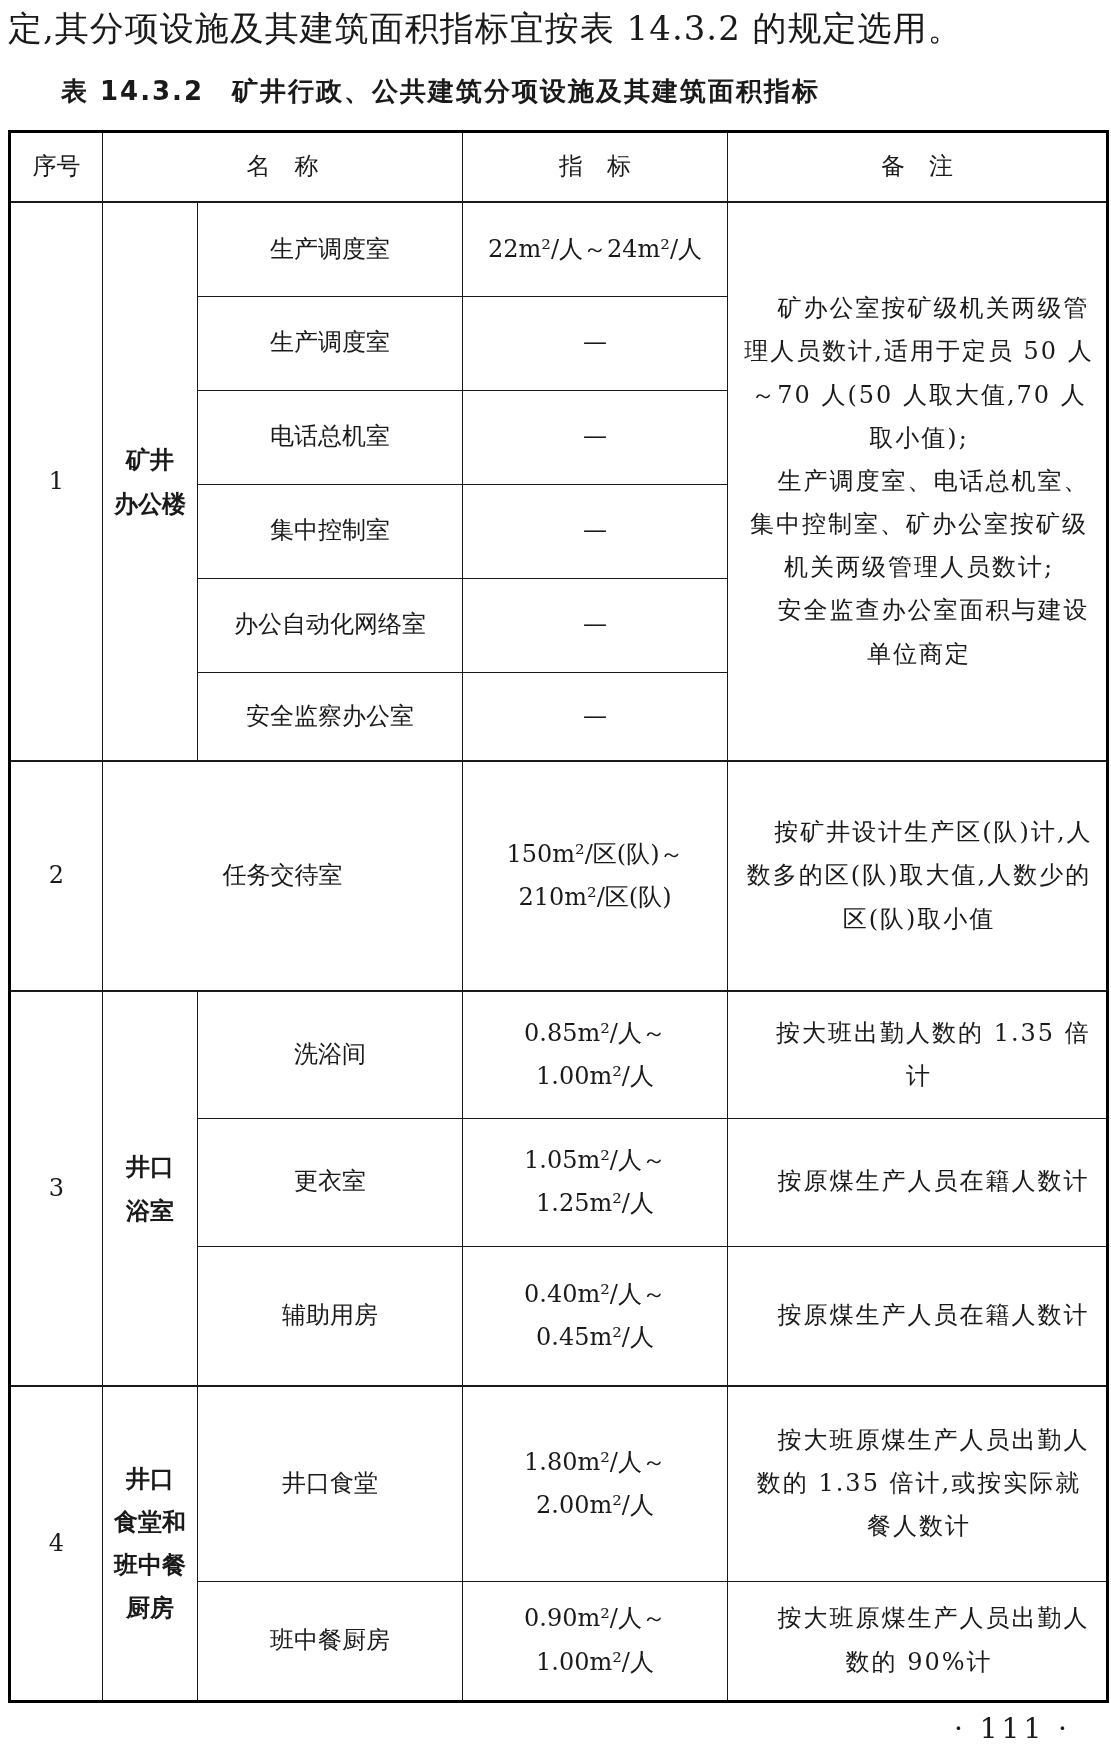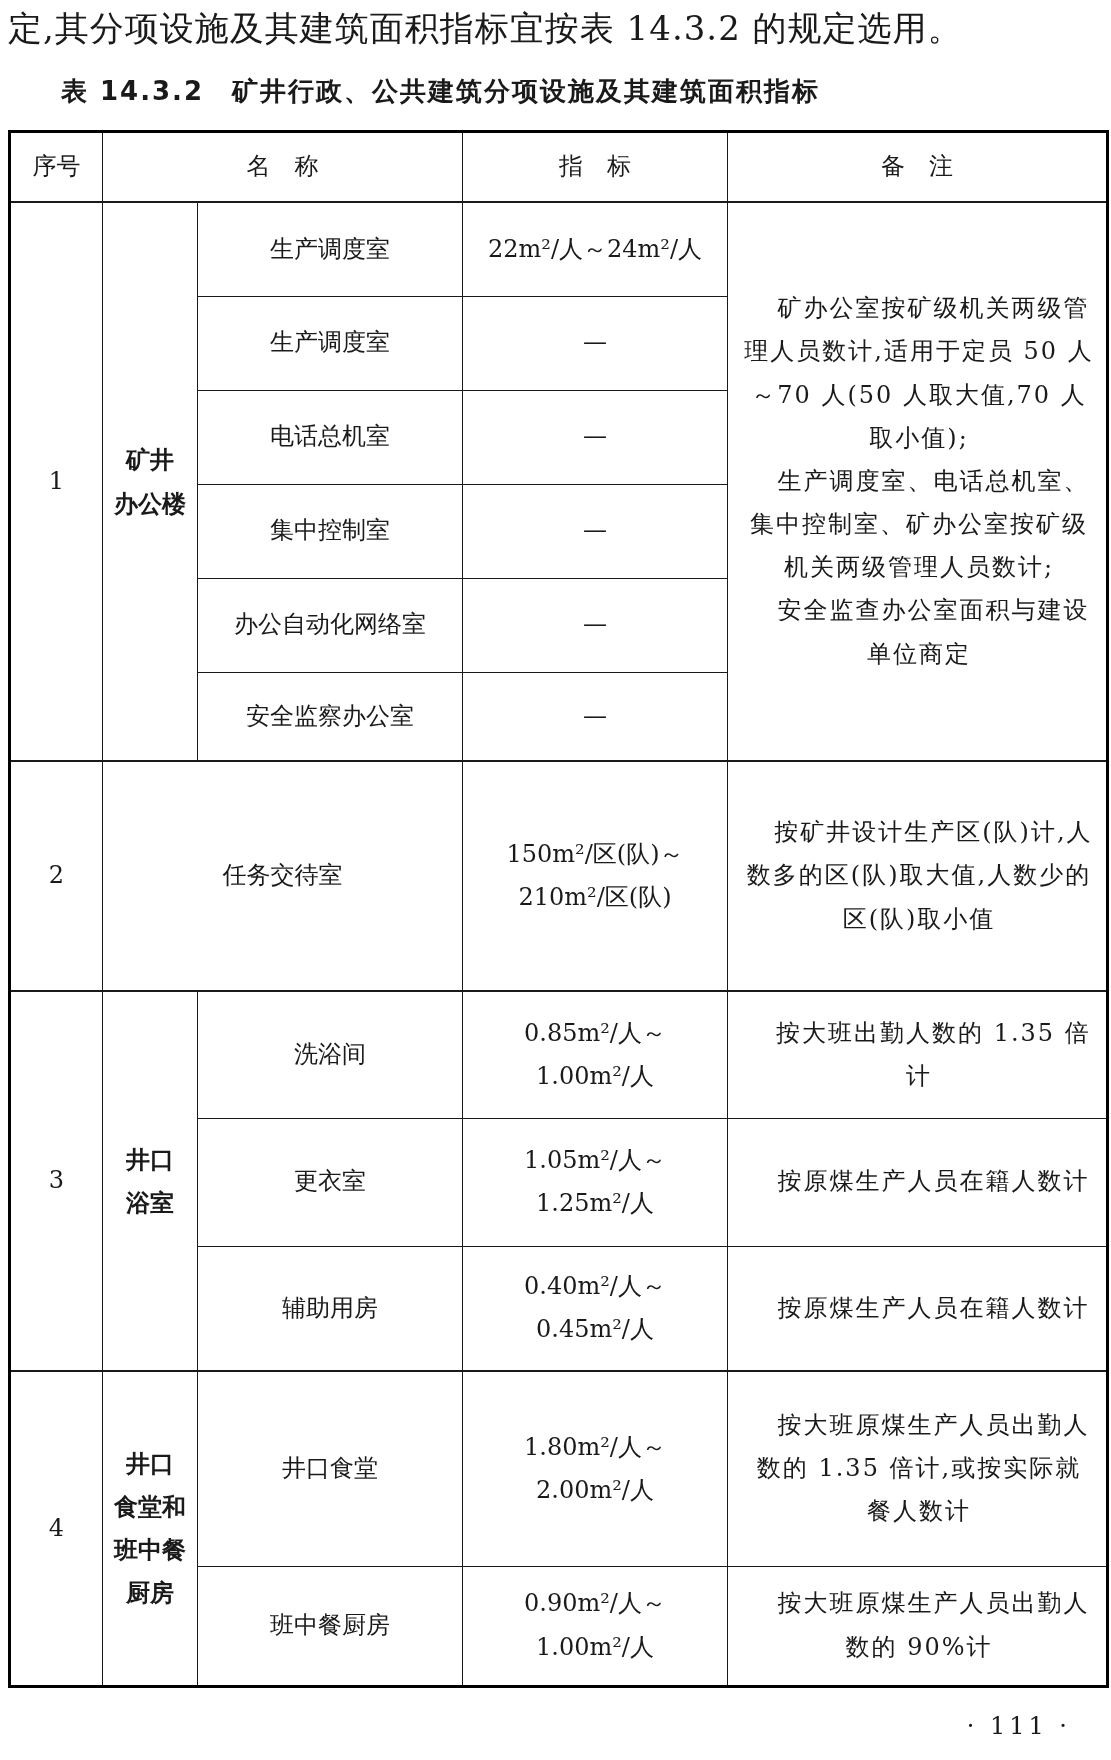--- a/index.html
+++ b/index.html
@@ -10,21 +10,21 @@
              font-weight:bold; font-family:"DejaVu Sans", "Liberation Sans", sans-serif; letter-spacing:2px; }
   table.t { position:absolute; left:8px; top:130px; width:1098px; border-collapse:collapse; table-layout:fixed;
             border:3px solid #000000; font-size:24px; }
   table.t td { border:1.5px solid #1a1a1a; text-align:center; vertical-align:middle; padding:0 6px; line-height:1.8; }
   table.t tr.head td { height:68px; border-bottom:2.5px solid #1a1a1a; }
   .note { text-align:right; line-height:1.8; padding:4px 12px 4px 16px !important; letter-spacing:2px; }
   .note p { margin:0; text-indent:1.2em; }
   .grp { line-height:1.8;font-weight:bold; }
   .dash { letter-spacing:0; }
   tr.r-sep td.top { border-top:2.5px solid #1a1a1a; }
-  .pagenum { position:absolute; right:40px; top:1712px; font-size:24px; letter-spacing:4px; }
+  .pagenum { position:absolute; right:40px; top:1712px; font-size:28px; letter-spacing:4px; }
 </style>
 </head>
 <body>
 
 <div class="intro">定,其分项设施及其建筑面积指标宜按表 14.3.2 的规定选用。</div>
 <div class="caption">表 14.3.2　矿井行政、公共建筑分项设施及其建筑面积指标</div>
 
 <table class="t">
   <colgroup>
     <col style="width:93px">
@@ -106,21 +106,21 @@
   <tr style="height:128px">
     <td>更衣室</td>
     <td>
       <span>1.05m²/人～</span><br>
       <span>1.25m²/人</span>
     </td>
     <td class="note">
           <p>按原煤生产人员在籍人数计</p>
         </td>
   </tr>
-  <tr style="height:125px">
+  <tr style="height:140px">
     <td>辅助用房</td>
     <td>
       <span>0.40m²/人～</span><br>
       <span>0.45m²/人</span>
     </td>
     <td class="note">
           <p>按原煤生产人员在籍人数计</p>
         </td>
   </tr>
 

